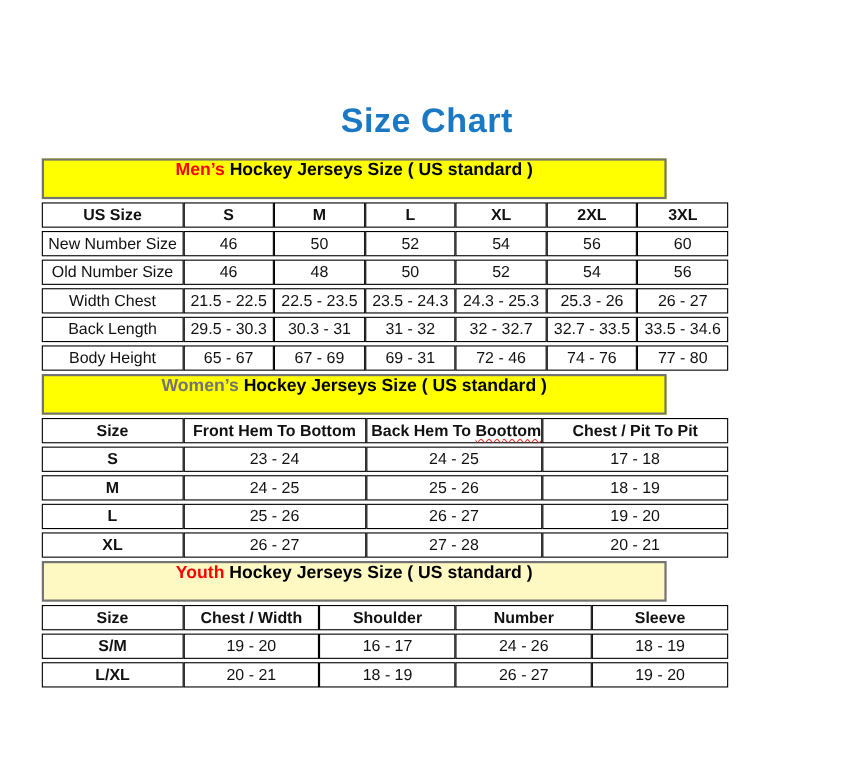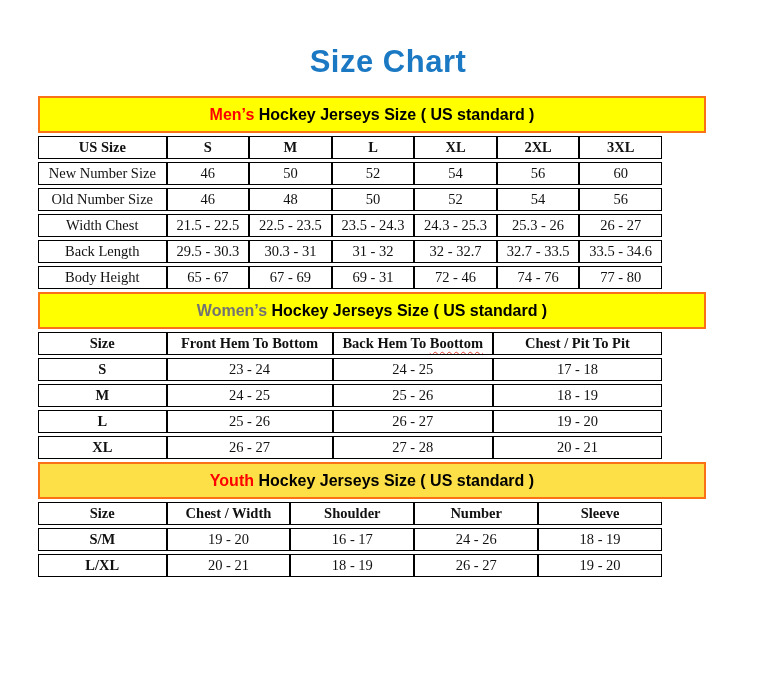--- a/index.html
+++ b/index.html
@@ -12,54 +12,52 @@
     font-family: "Liberation Sans", "DejaVu Sans", sans-serif;
   }
   .page {
     width: 776px;
     height: 692px;
     background: #ffffff;
     box-sizing: border-box;
   }
   .page-title {
     margin: 0;
-    padding-top: 44px;
+    padding-top: 92px;
     padding-bottom: 16px;
     text-align: center;
     font-size: 31px;
     font-weight: 700;
     letter-spacing: 0.5px;
     color: #1b79c4;
   }
   .chart-wrap {
     width: 700px;
     margin-left: 38px;
   }
   .band {
     box-sizing: border-box;
-    width: 668px;
+    width: 568px;
     height: 37px;
     background: #ffff00;
-    border: 2px solid #f97316;
+    border: 2px solid #737373;
     display: flex;
-    align-items: center;
     justify-content: center;
     font-size: 16px;
     font-weight: 700;
     color: #000000;
     white-space: pre;
   }
   .band .hl { color: #ff0000; }
   table.size-table {
     width: 624px;
     table-layout: fixed;
     border-collapse: separate;
     border-spacing: 0 3px;
     margin: 0;
-    font-family: Liberation Serif, serif;
   }
   table.size-table th,
   table.size-table td {
     box-sizing: border-box;
     border: 1.5px solid #000000;
     height: 23px;
     padding: 1px 4px;
     text-align: center;
     vertical-align: middle;
     font-size: 14.5px;
@@ -210,21 +208,21 @@
           </tr>
           <tr>
             <td>XL</td>
             <td>26 - 27</td>
             <td>27 - 28</td>
             <td>20 - 21</td>
           </tr>
         </tbody>
       </table>
 
-    <div class="band" style="background: #fde047;">
+    <div class="band" style="background: #fef9c3;">
       <span class="hl" style="color: rgb(255, 0, 0);">Youth</span><span> Hockey Jerseys Size ( US standard )</span>
     </div>
     <table class="size-table sec-youth">
         <colgroup>
           <col class="c0">
           <col class="cx">
           <col class="cx">
           <col class="cx">
           <col class="cx">
         </colgroup>

